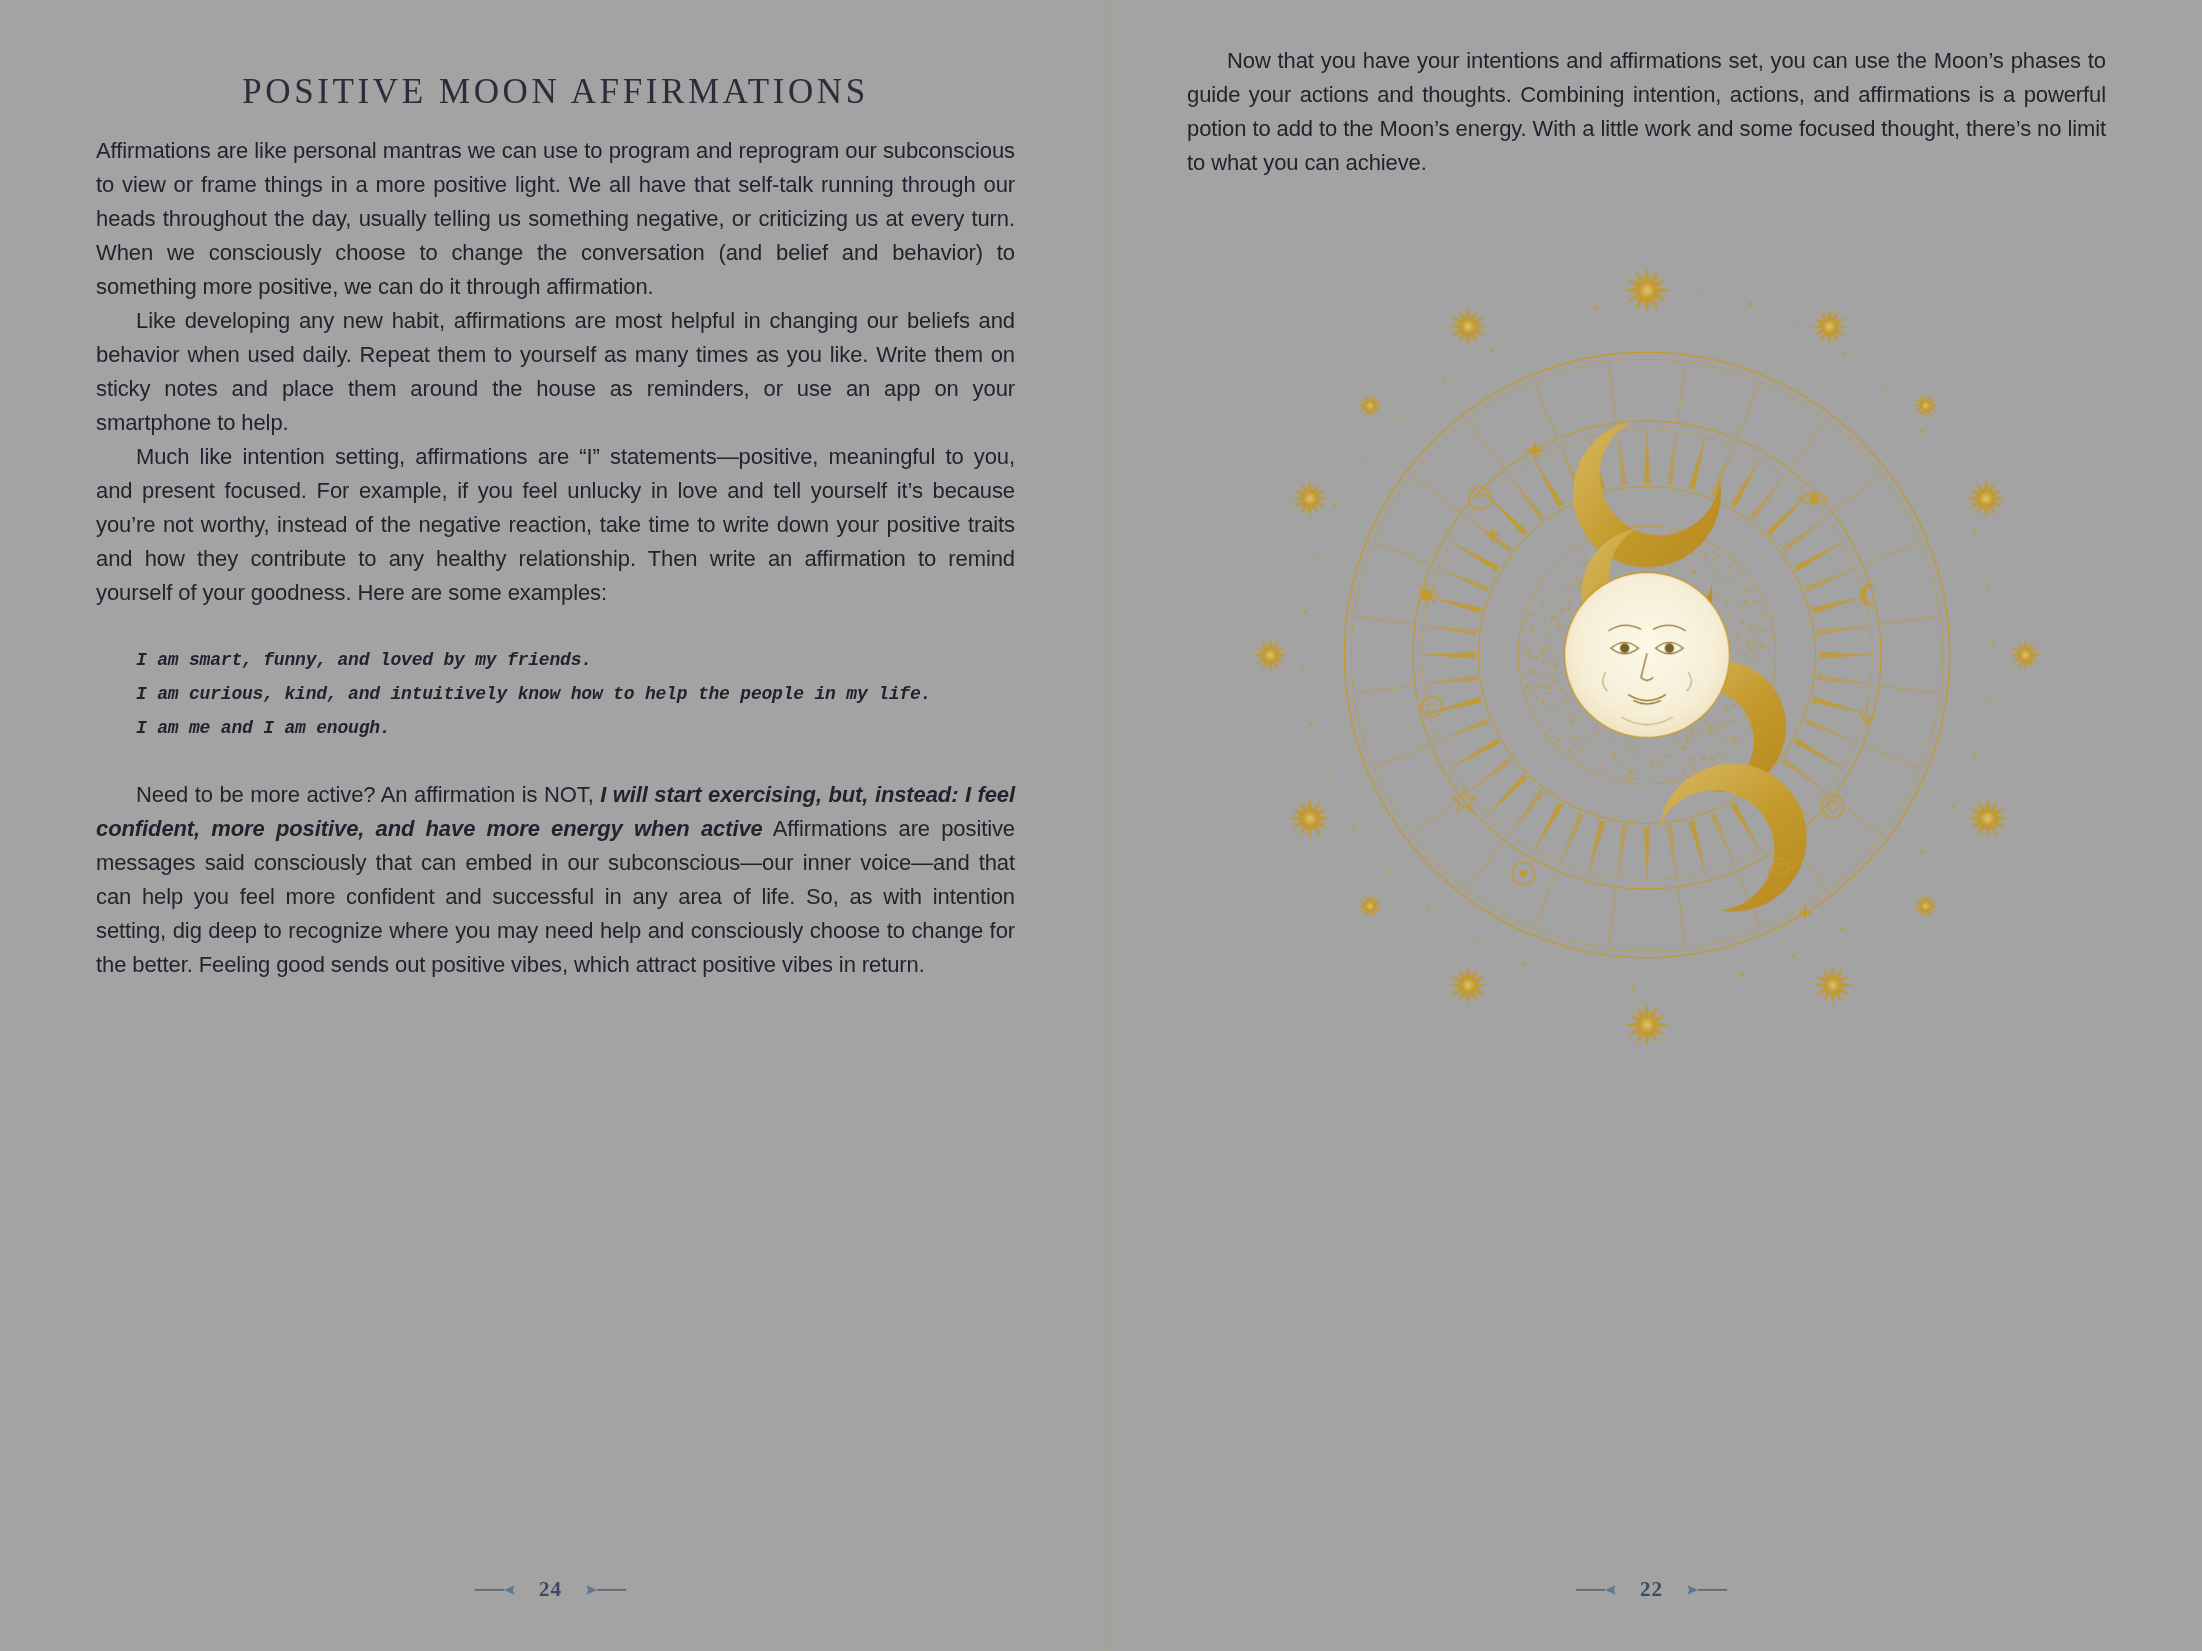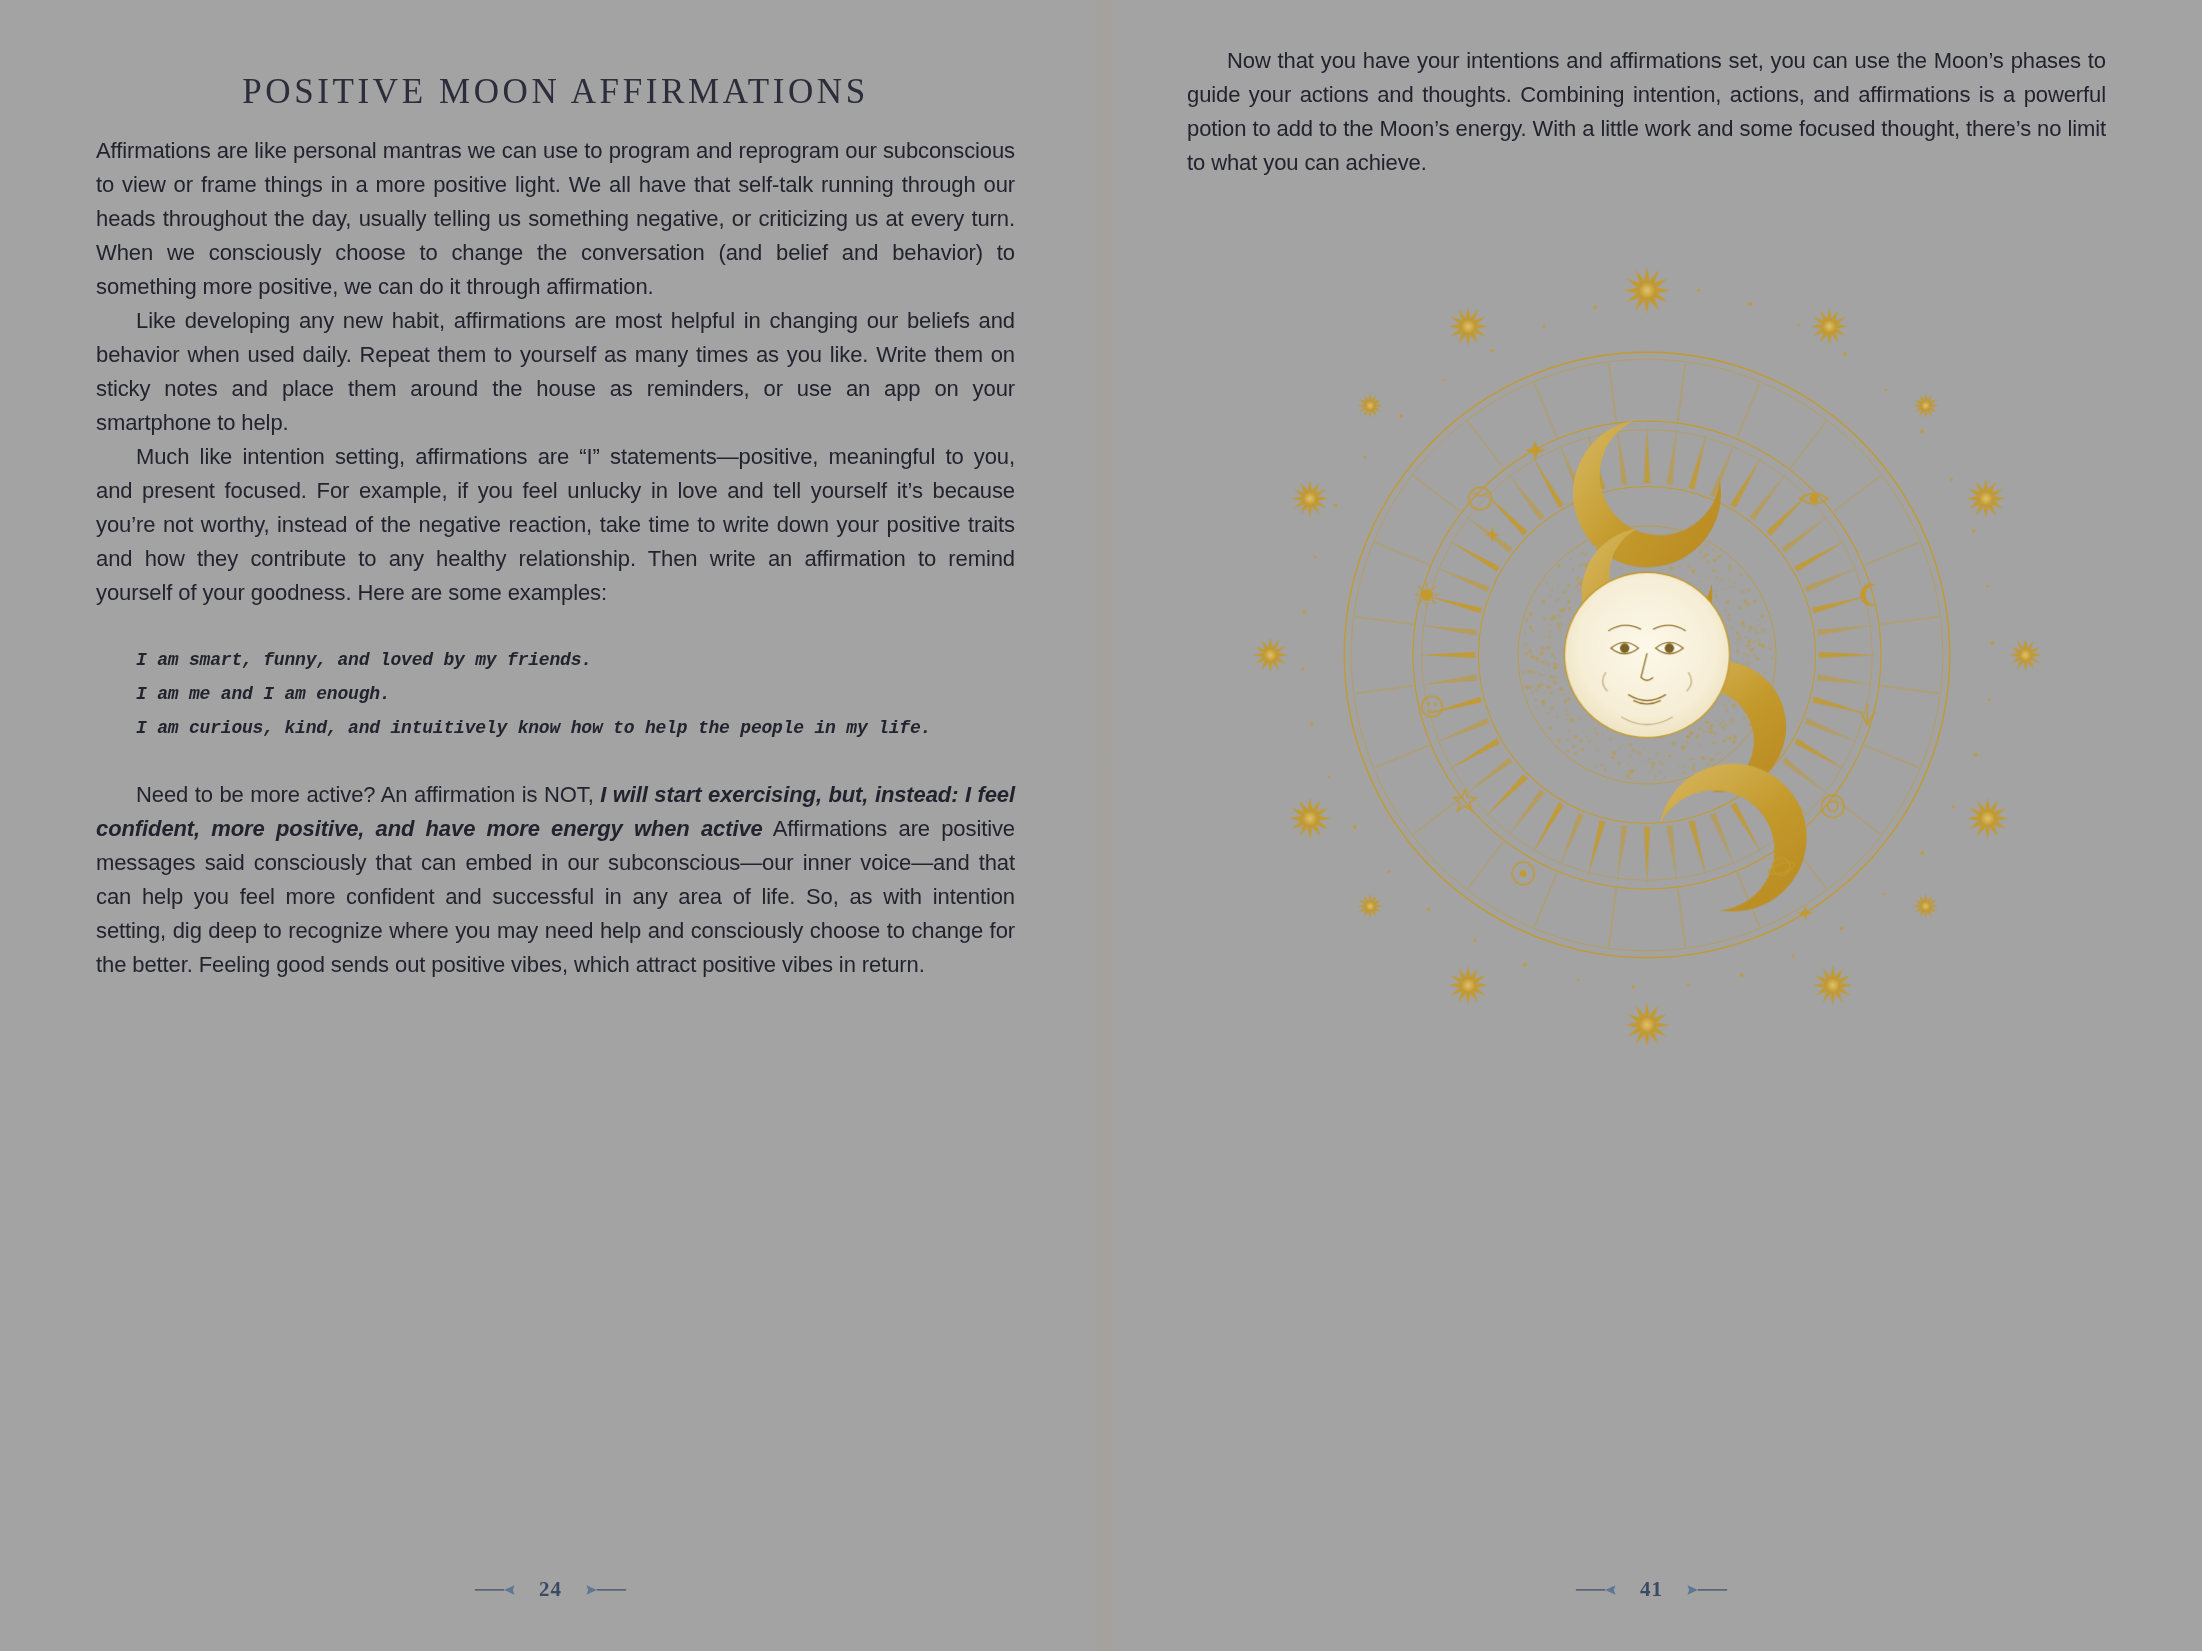--- a/index.html
+++ b/index.html
@@ -136,22 +136,22 @@
     <div class="content">
 
       <h1 class="chapter-title">POSITIVE MOON AFFIRMATIONS</h1>
 
       <p class="body-text">Affirmations are like personal mantras we can use to program and reprogram our subconscious to view or frame things in a more positive light. We all have that self-talk running through our heads throughout the day, usually telling us something negative, or criticizing us at every turn. When we consciously choose to change the conversation (and belief and behavior) to something more positive, we can do it through affirmation.</p>
       <p class="body-text indent">Like developing any new habit, affirmations are most helpful in changing our beliefs and behavior when used daily. Repeat them to yourself as many times as you like. Write them on sticky notes and place them around the house as reminders, or use an app on your smartphone to help.</p>
       <p class="body-text indent">Much like intention setting, affirmations are “I” statements—positive, meaningful to you, and present focused. For example, if you feel unlucky in love and tell yourself it’s because you’re not worthy, instead of the negative reaction, take time to write down your positive traits and how they contribute to any healthy relationship. Then write an affirmation to remind yourself of your goodness. Here are some examples:</p>
 
       <div class="affirmations">
         <div class="aff-line">I am smart, funny, and loved by my friends.</div>
+        <div class="aff-line">I am curious, kind, and intuitively know how to help the people in my life.</div>
         <div class="aff-line">I am me and I am enough.</div>
-        <div class="aff-line">I am curious, kind, and intuitively know how to help the people in my life.</div>
       </div>
 
 
       <p class="body-text indent"><span>Need to be more active? An affirmation is NOT, </span><span class="em-bold-italic">I will start exercising, but, instead: I feel confident, more positive, and have more energy when active</span><span> Affirmations are positive messages said consciously that can embed in our subconscious—our inner voice—and that can help you feel more confident and successful in any area of life. So, as with intention setting, dig deep to recognize where you may need help and consciously choose to change for the better. Feeling good sends out positive vibes, which attract positive vibes in return.</span></p>
 
     </div>
 
     <div class="folio">
       <span>
         <svg width="52" height="13.8" viewBox="0 0 60 16">
@@ -1123,21 +1123,21 @@
 
     </div>
 
     <div class="folio">
       <span>
         <svg width="52" height="13.8" viewBox="0 0 60 16">
           <line x1="2" y1="8" x2="36" y2="8" stroke="#3a4a63" stroke-width="1.4"></line>
           <path d="M36 8 L48 2.5 L46 8 L48 13.5 Z" fill="#5d7795"></path>
         </svg>
       </span>
-      <span class="num">41</span>
+      <span class="num">22</span>
       <span>
         <svg width="52" height="13.8" viewBox="0 0 60 16">
           <line x1="24" y1="8" x2="58" y2="8" stroke="#3a4a63" stroke-width="1.4"></line>
           <path d="M24 8 L12 2.5 L14 8 L12 13.5 Z" fill="#5d7795"></path>
         </svg>
       </span>
     </div>
   </div>
 </div>
 

